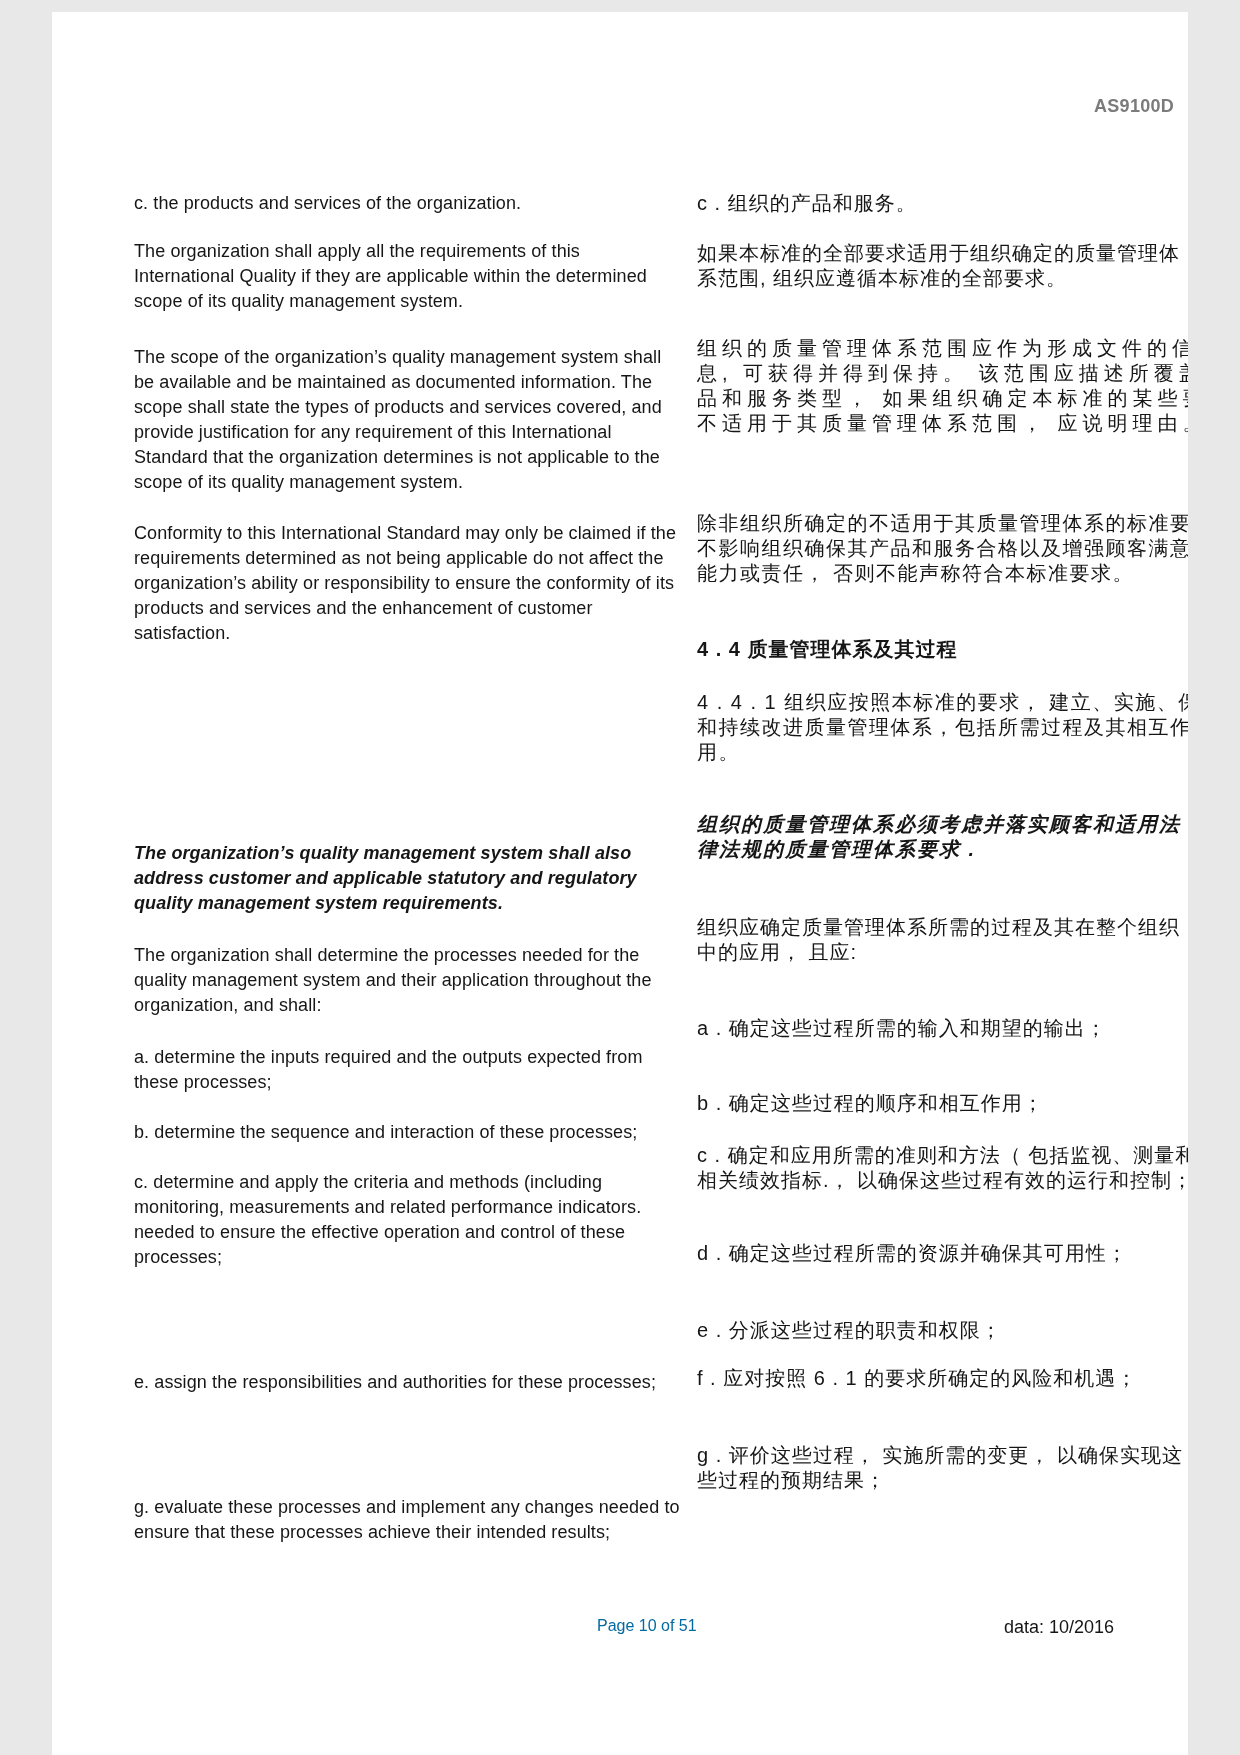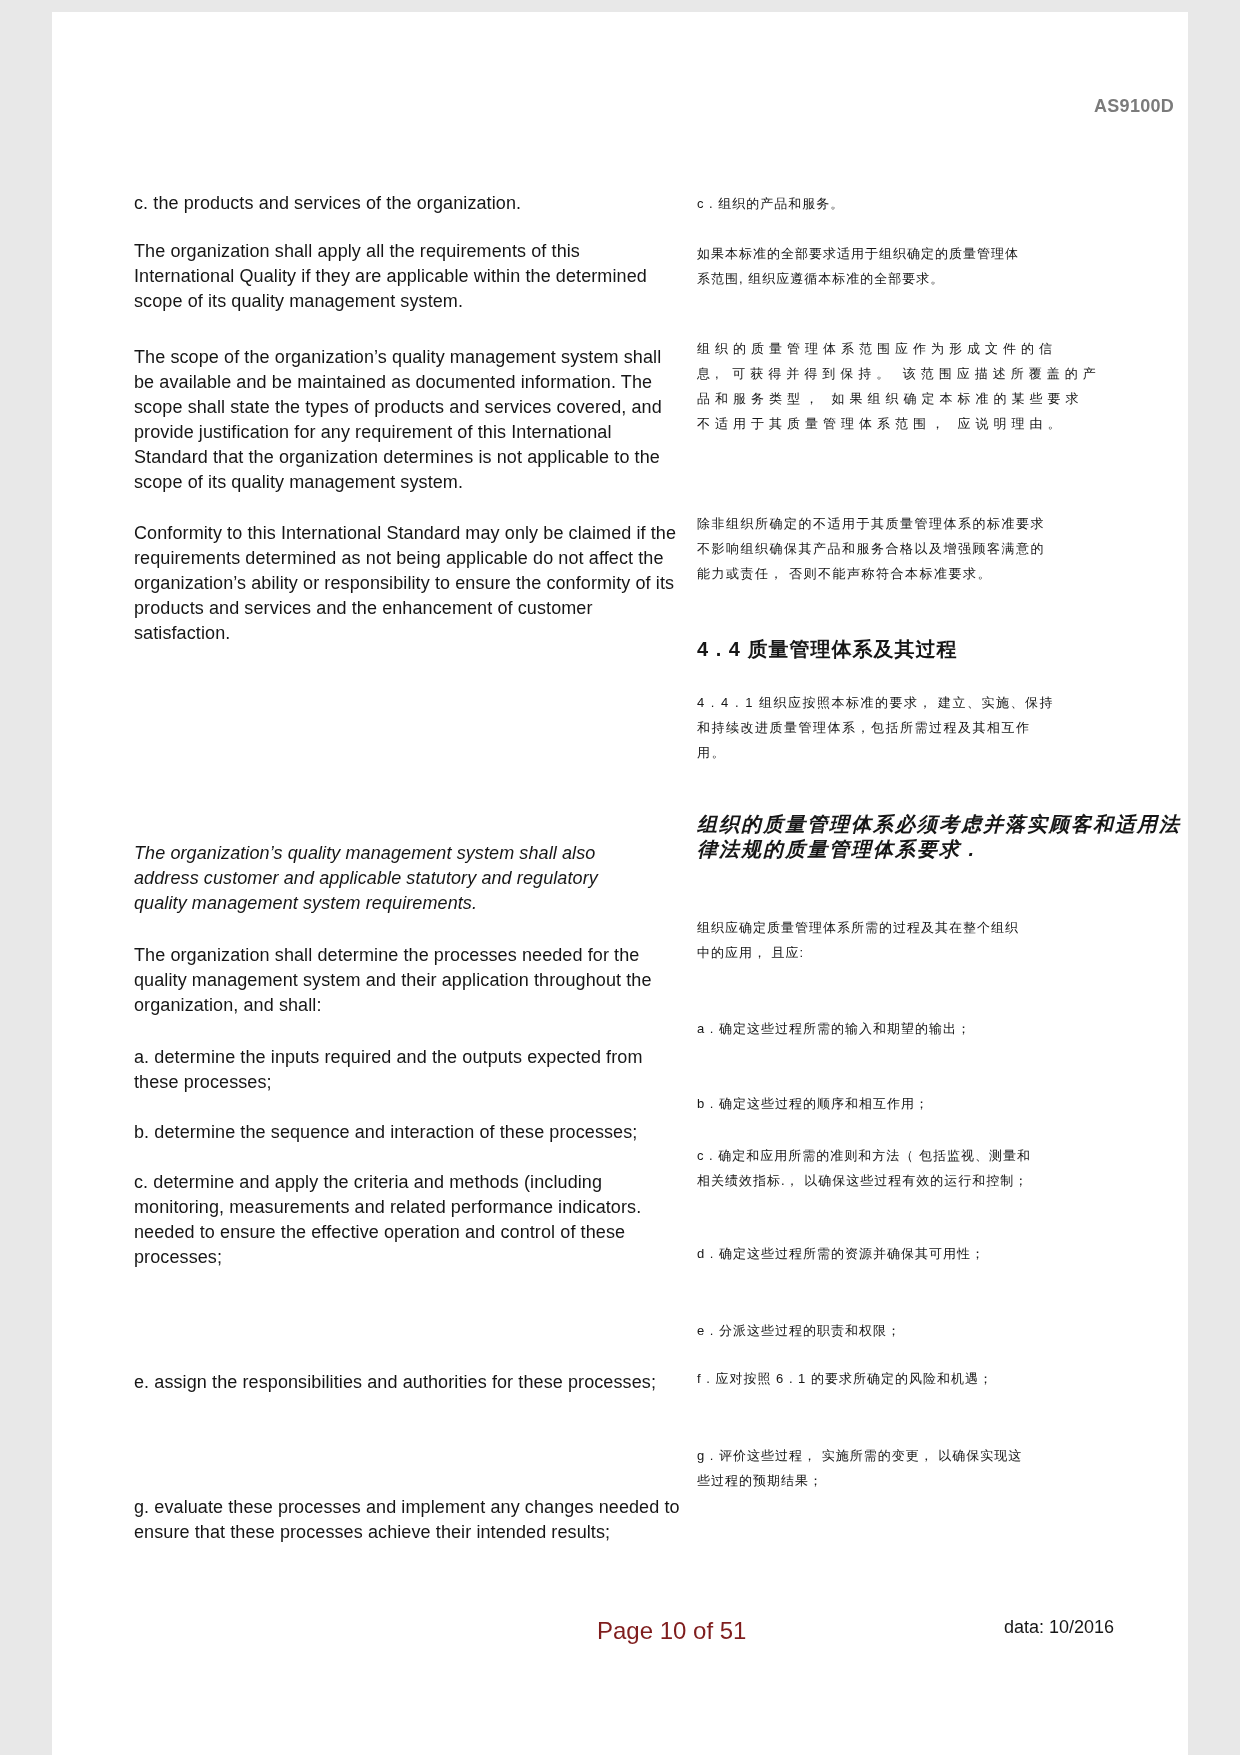--- a/index.html
+++ b/index.html
@@ -15,35 +15,35 @@
   .para{
     position:absolute;
     margin:0;
     white-space:pre;
     font-size:18px;
     line-height:25px;
     letter-spacing:0.1px;
     color:#161616;
   }
   .en{left:82px;width:560px;}
-  .zh{left:645px;width:525px;font-size:13px;line-height:25px;letter-spacing:1px;}
-  .bi{font-weight:normal;font-style:italic;}
+  .zh{left:645px;width:525px;font-size:20px;line-height:25px;letter-spacing:1px;}
+  .bi{font-weight:bold;font-style:italic;}
   .h-en{font-weight:bold;word-spacing:-2px;letter-spacing:-0.2px;}
   .h-zh{font-weight:bold;font-size:20px;letter-spacing:1px;}
   .sp{letter-spacing:5px;}
   .ls15{letter-spacing:1.5px;}
   .zh-b{font-weight:bold;font-size:20px;letter-spacing:2px;font-style:italic;}
   .doc-code{
     position:absolute;top:84px;left:1042px;
     font-weight:bold;font-size:18px;letter-spacing:0.3px;
     color:#7b7b7b;margin:0;
   }
   .footer-page{
     position:absolute;top:1605px;left:545px;
-    font-size:24px;margin:0;color:#7f1d1d;
+    font-size:16px;margin:0;color:#0369a1;
   }
   .footer-date{
     position:absolute;top:1605px;left:952px;
     font-size:18px;margin:0;color:#161616;
   }
 </style>
 </head>
 <body>
 
 <div class="page">

